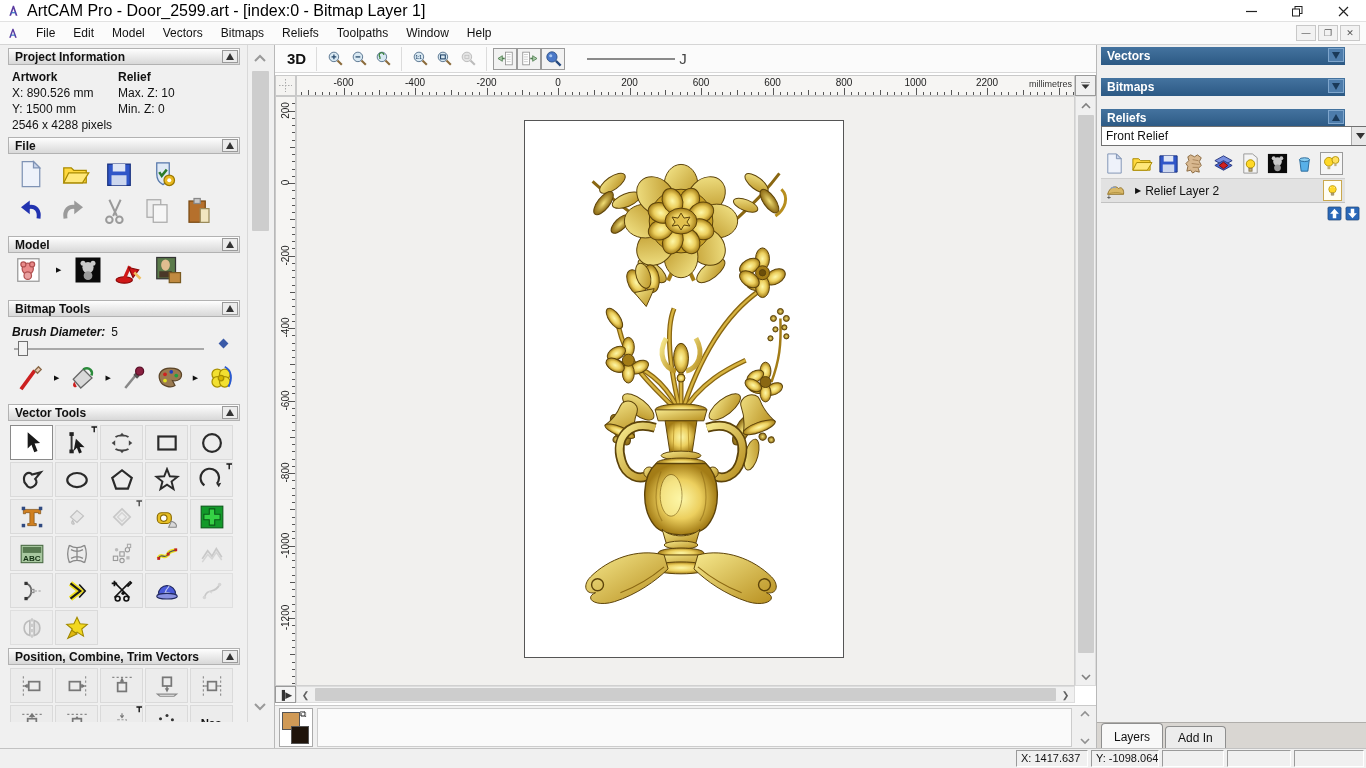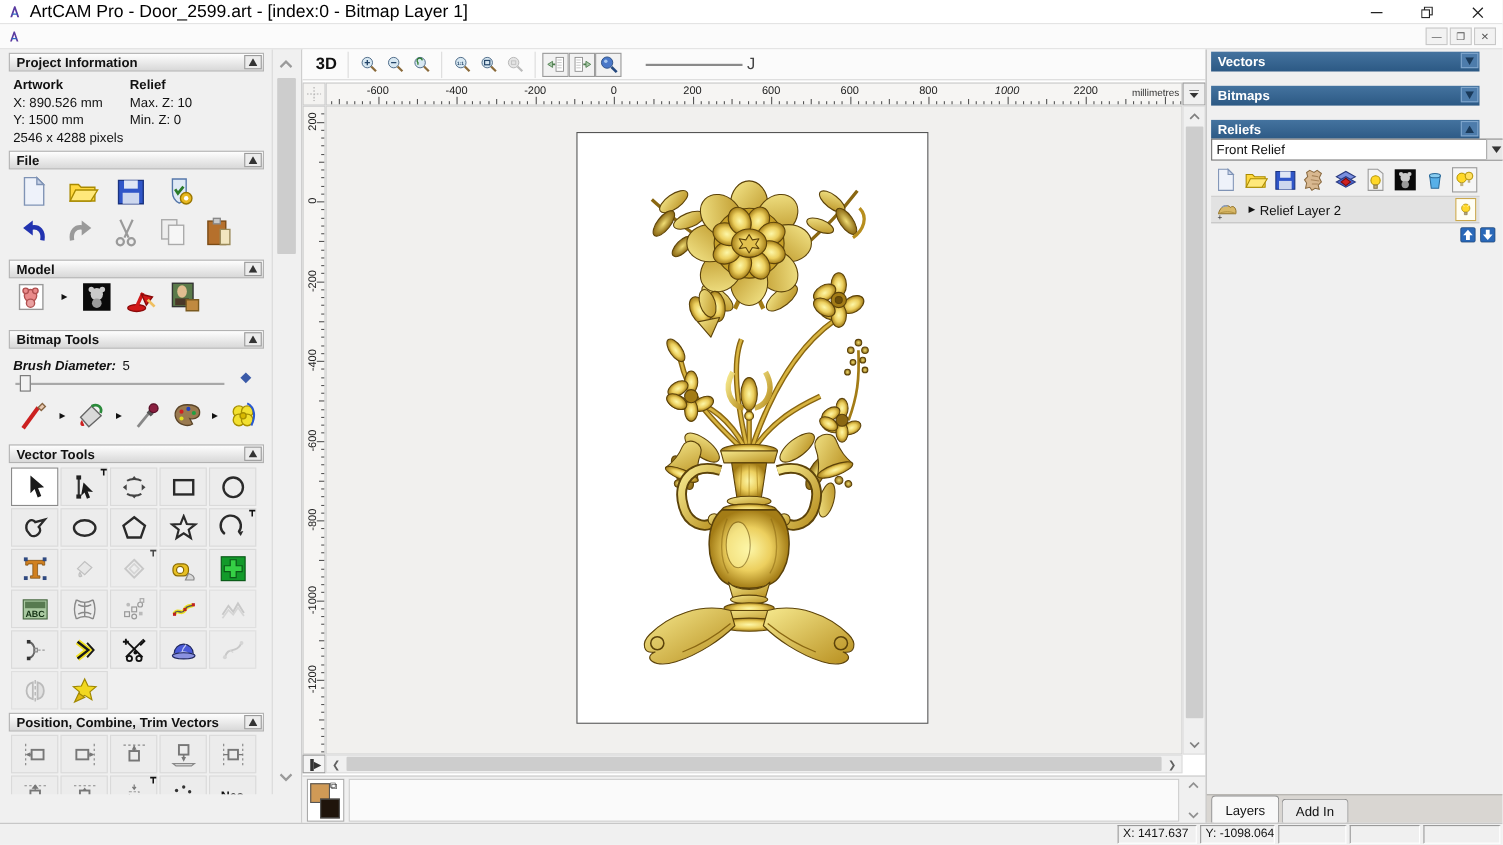--- a/index.html
+++ b/index.html
@@ -152,20 +152,21 @@
           </svg>
         </div>
   </div>
 </div>
 
 <div id="menubar">
   <svg class="app-icon" viewBox="0 0 24 24">
         <path d="M4 20 L10 3 h2 L18 20 h-3 l-4-12 -4 12z" fill="#5a3aa0"></path>
         <path d="M7 14 h8 v2 H7z" fill="#2a6ac0"></path>
       </svg>
+  <span id="menu-items"><span class="menu-item">File</span><span class="menu-item">Edit</span><span class="menu-item">Model</span><span class="menu-item">Vectors</span><span class="menu-item">Bitmaps</span><span class="menu-item">Reliefs</span><span class="menu-item">Toolpaths</span><span class="menu-item">Window</span><span class="menu-item">Help</span></span>
   <div class="mdi-controls">
     <div class="mdi-btn">—</div>
     <div class="mdi-btn">❐</div>
     <div class="mdi-btn">✕</div>
   </div>
 </div>
 
 <div id="main">
 
   <div id="left-panel">
@@ -845,21 +846,21 @@
           <div class="htick" style="left: 768.65px; height: 3px;"></div>
           <div class="htick" style="left: 775.8px; height: 3px;"></div>
           <div class="hlab" style="left: 46.5px;">-600</div>
           <div class="hlab" style="left: 118px;">-400</div>
           <div class="hlab" style="left: 189.5px;">-200</div>
           <div class="hlab" style="left: 261px;">0</div>
           <div class="hlab" style="left: 332.5px;">200</div>
           <div class="hlab" style="left: 404px;">600</div>
           <div class="hlab" style="left: 475.5px;">600</div>
           <div class="hlab" style="left: 547px;">800</div>
-          <div class="hlab" style="left: 618.5px; font-style: italic;">1000</div>
+          <div class="hlab" style="left: 618.5px;">1000</div>
           <div class="hlab" style="left: 690px;">2200</div>
         </div>
     <div id="unit-btn">
       <svg width="9" height="8" viewBox="0 0 9 8">
             <path d="M0 0h9" stroke="#333"></path>
             <path d="M0.5 2.5 L4.5 7 L8.5 2.5z" fill="#333"></path>
           </svg>
     </div>
     <div id="vruler">
           <div class="vtick" style="top: 6.25px; width: 3px;"></div>

